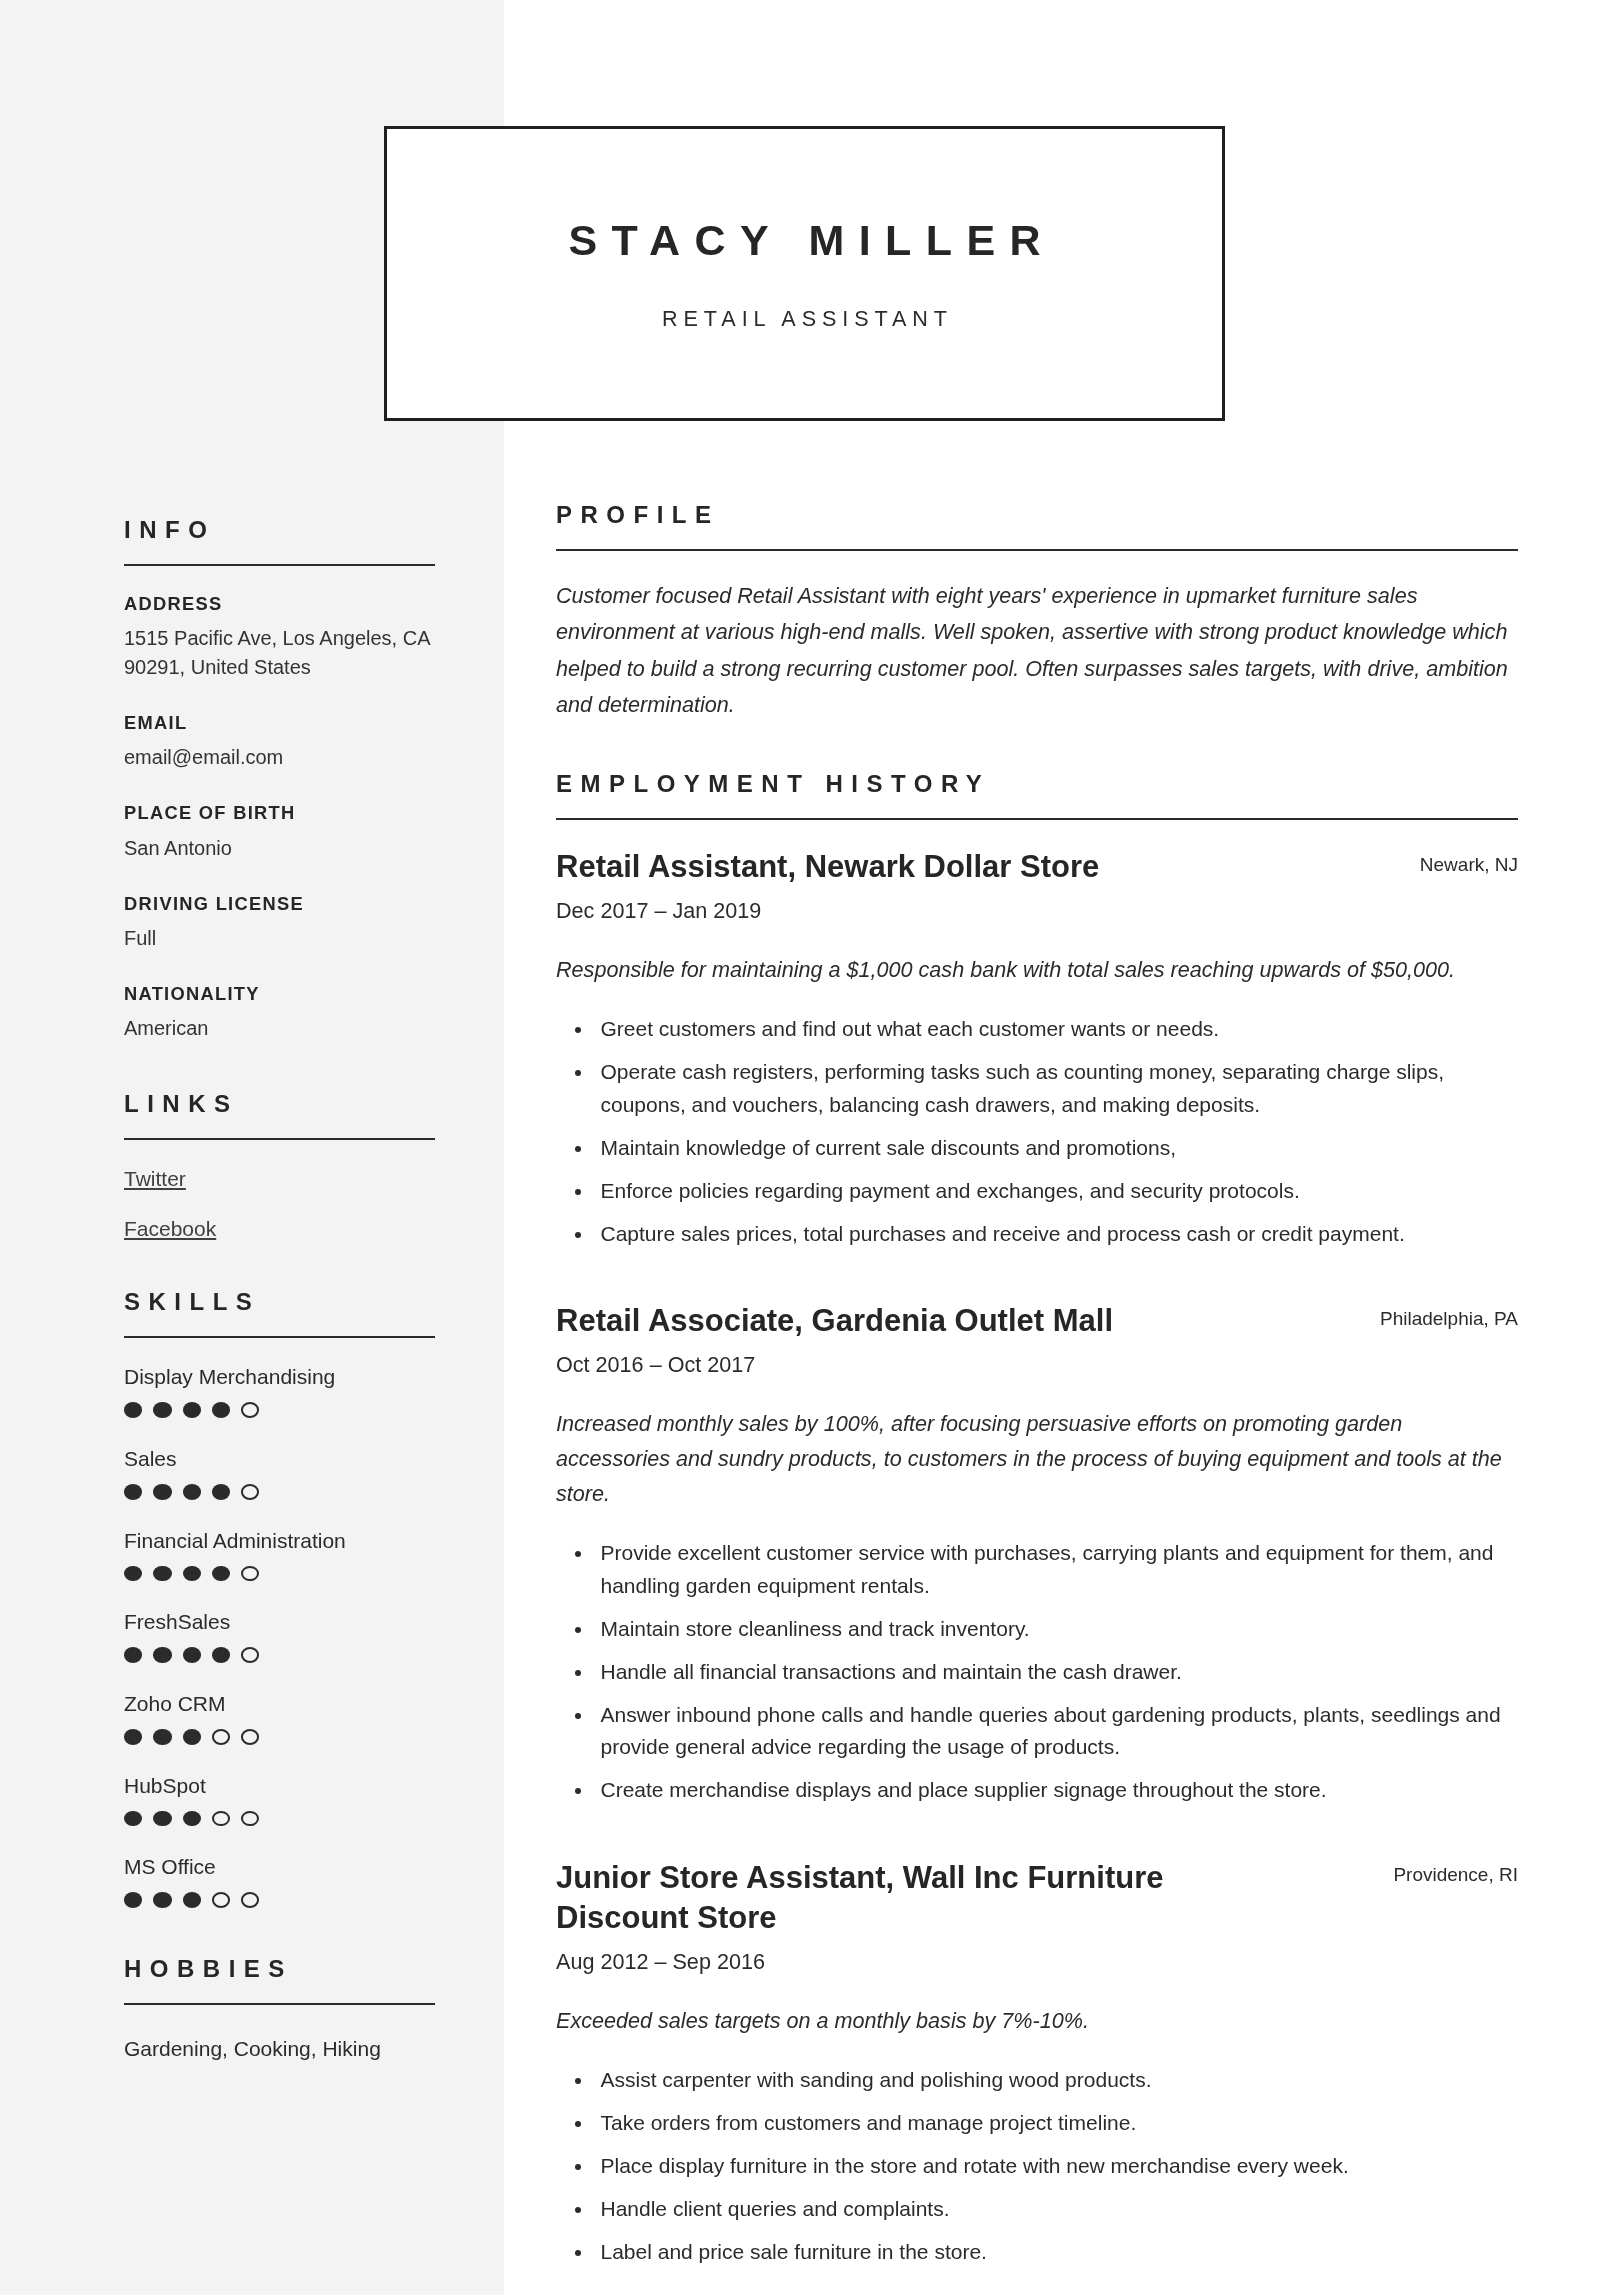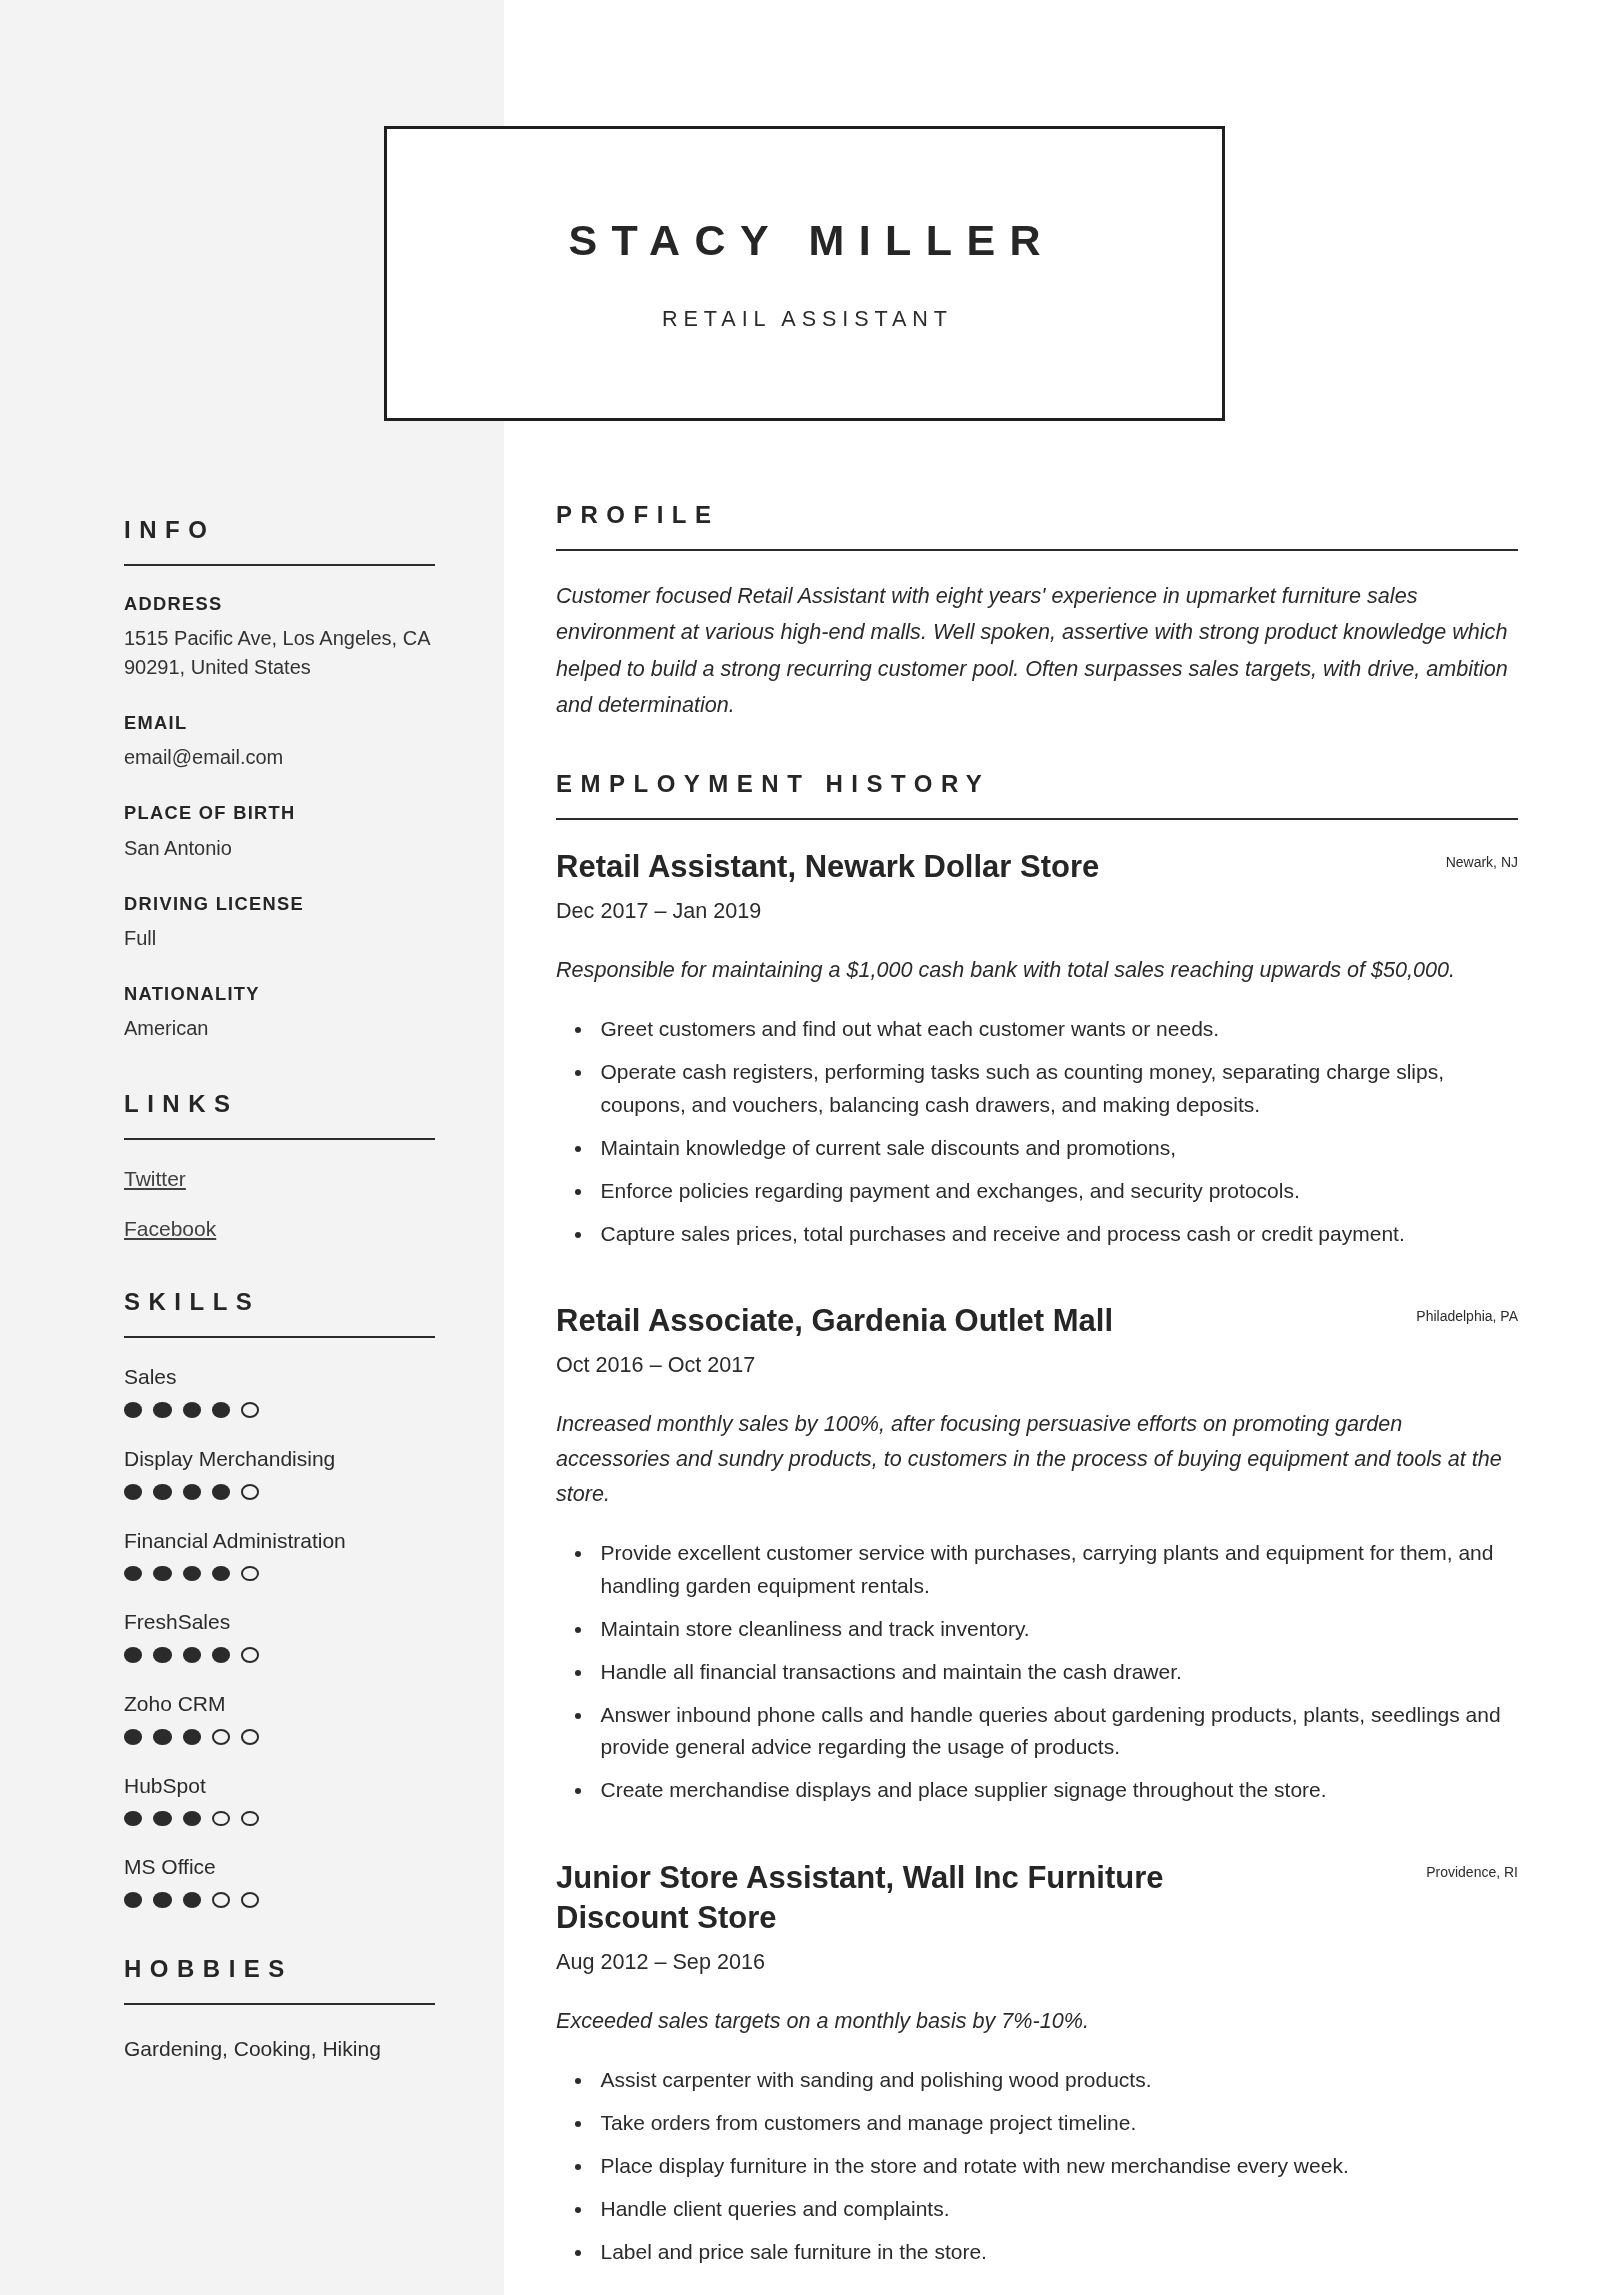--- a/index.html
+++ b/index.html
@@ -124,21 +124,21 @@
   }
   .job-title {
     font-size: 31px;
     font-weight: bold;
     line-height: 1.3;
     color: #262626;
     max-width: 681px;
     margin: 0;
   }
   .job-location {
-    font-size: 14px;
+    font-size: 19px;
     color: #2b2b2b;
     white-space: nowrap;
     padding-top: 6.5px;
   }
   .job-dates { font-size: 21.6px; margin-top: 10.5px; color: #2b2b2b; }
   .job-summary {
     font-size: 21.6px;
     font-style: italic;
     line-height: 1.62;
     margin: 29px 0 0 0;
@@ -210,32 +210,32 @@
     <a>Facebook</a>
   </div>
 </div>
     </section>
 
     <section class="side-section">
       <div class="section-heading">SKILLS</div>
       <div>
 
   <div class="skill">
+    <div class="skill-name">Display Merchandising</div>
+    <div class="dots">
+              <span class="dot"></span>
+              <span class="dot"></span>
+              <span class="dot"></span>
+              <span class="dot"></span>
+              <span class="dot empty"></span>
+            </div>
+  </div>
+
+  <div class="skill">
     <div class="skill-name">Sales</div>
-    <div class="dots">
-              <span class="dot"></span>
-              <span class="dot"></span>
-              <span class="dot"></span>
-              <span class="dot"></span>
-              <span class="dot empty"></span>
-            </div>
-  </div>
-
-  <div class="skill">
-    <div class="skill-name">Display Merchandising</div>
     <div class="dots">
               <span class="dot"></span>
               <span class="dot"></span>
               <span class="dot"></span>
               <span class="dot"></span>
               <span class="dot empty"></span>
             </div>
   </div>
 
   <div class="skill">

